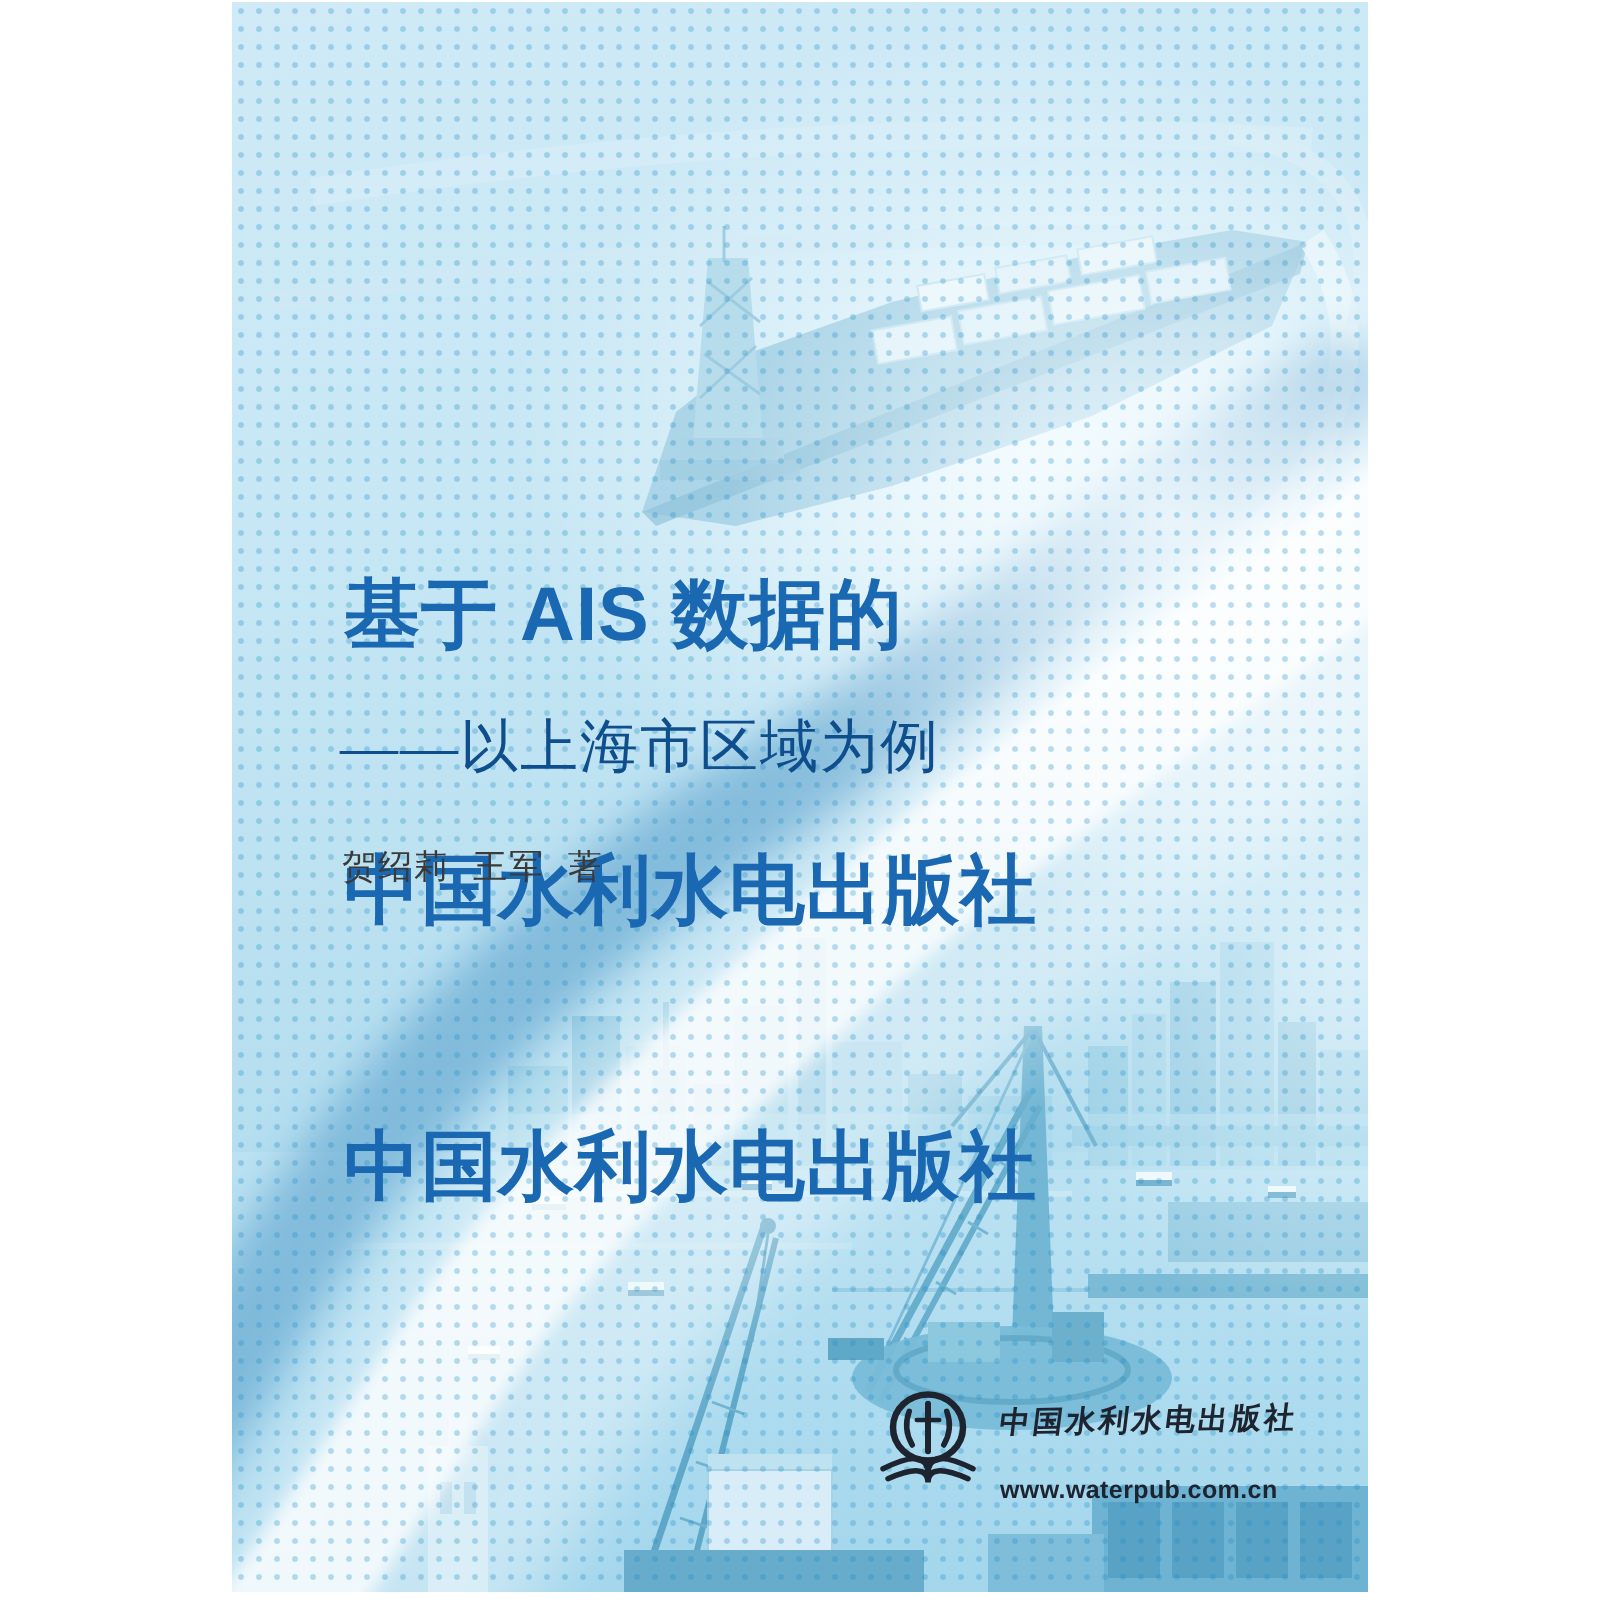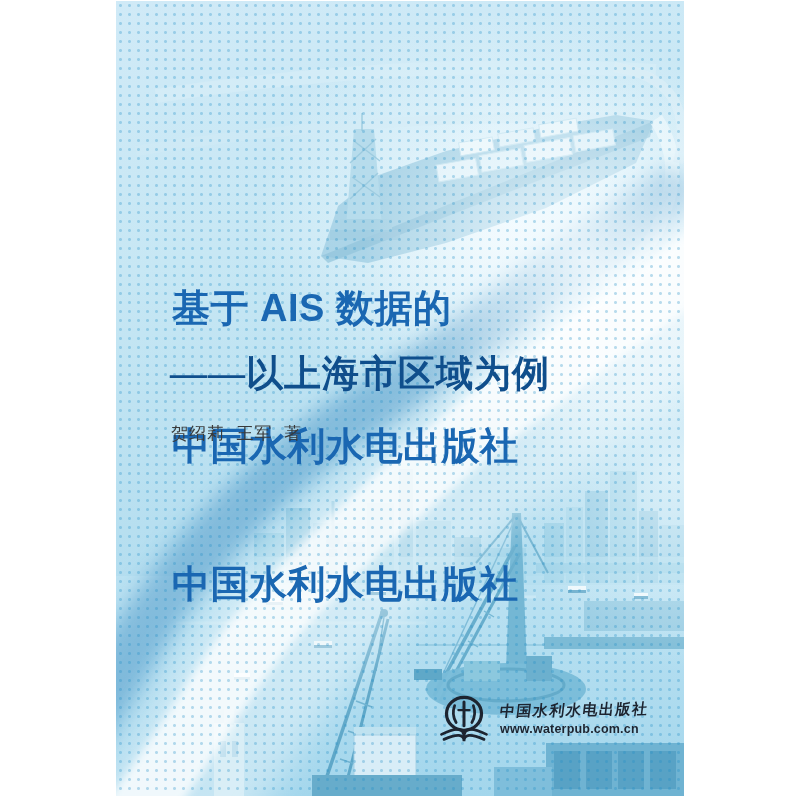--- a/index.html
+++ b/index.html
@@ -23,41 +23,41 @@
     pointer-events:none;
   }
   .title{
     position:absolute;left:56px;top:192px;
     font-size:38px;line-height:46px;font-weight:700;
     color:#1a67b2;letter-spacing:0.5px;white-space:pre;
   }
   .subtitle{
     position:absolute;left:54px;top:357px;
     font-family:"Liberation Serif", serif;
-    font-size:37px;line-height:32px;font-weight:700;
+    font-size:29px;line-height:32px;font-weight:400;
     color:#0f4e8c;letter-spacing:1px;white-space:pre;
   }
   .authors{
     position:absolute;left:55px;top:422px;
     font-size:17px;line-height:21px;font-weight:400;
     color:#3a3a3a;letter-spacing:1px;white-space:pre;
   }
   .publisher{
     position:absolute;left:319px;top:694px;
     display:flex;align-items:flex-start;gap:7px;color:#1d2430;
   }
   .publisher .text-col{display:flex;flex-direction:column;justify-content:center;padding-top:6px;}
   .publisher .brand{
     font-family:"Liberation Serif", serif;
     font-weight:700;font-size:15px;letter-spacing:1.5px;
     transform:skewX(-8deg) rotate(-1deg);
     white-space:pre;
   }
   .publisher .url{
-    font-weight:700;font-size:12.5px;letter-spacing:0.2px;margin-top:2px;
+    font-weight:700;font-size:12.5px;letter-spacing:0.2px;margin-top:18px;
     white-space:pre;
   }
 </style>
 </head>
 <body>
 
 <div class="page">
   <div class="cover">
 
     <svg class="art" viewBox="0 0 568 795" xmlns="http://www.w3.org/2000/svg" aria-hidden="true">

